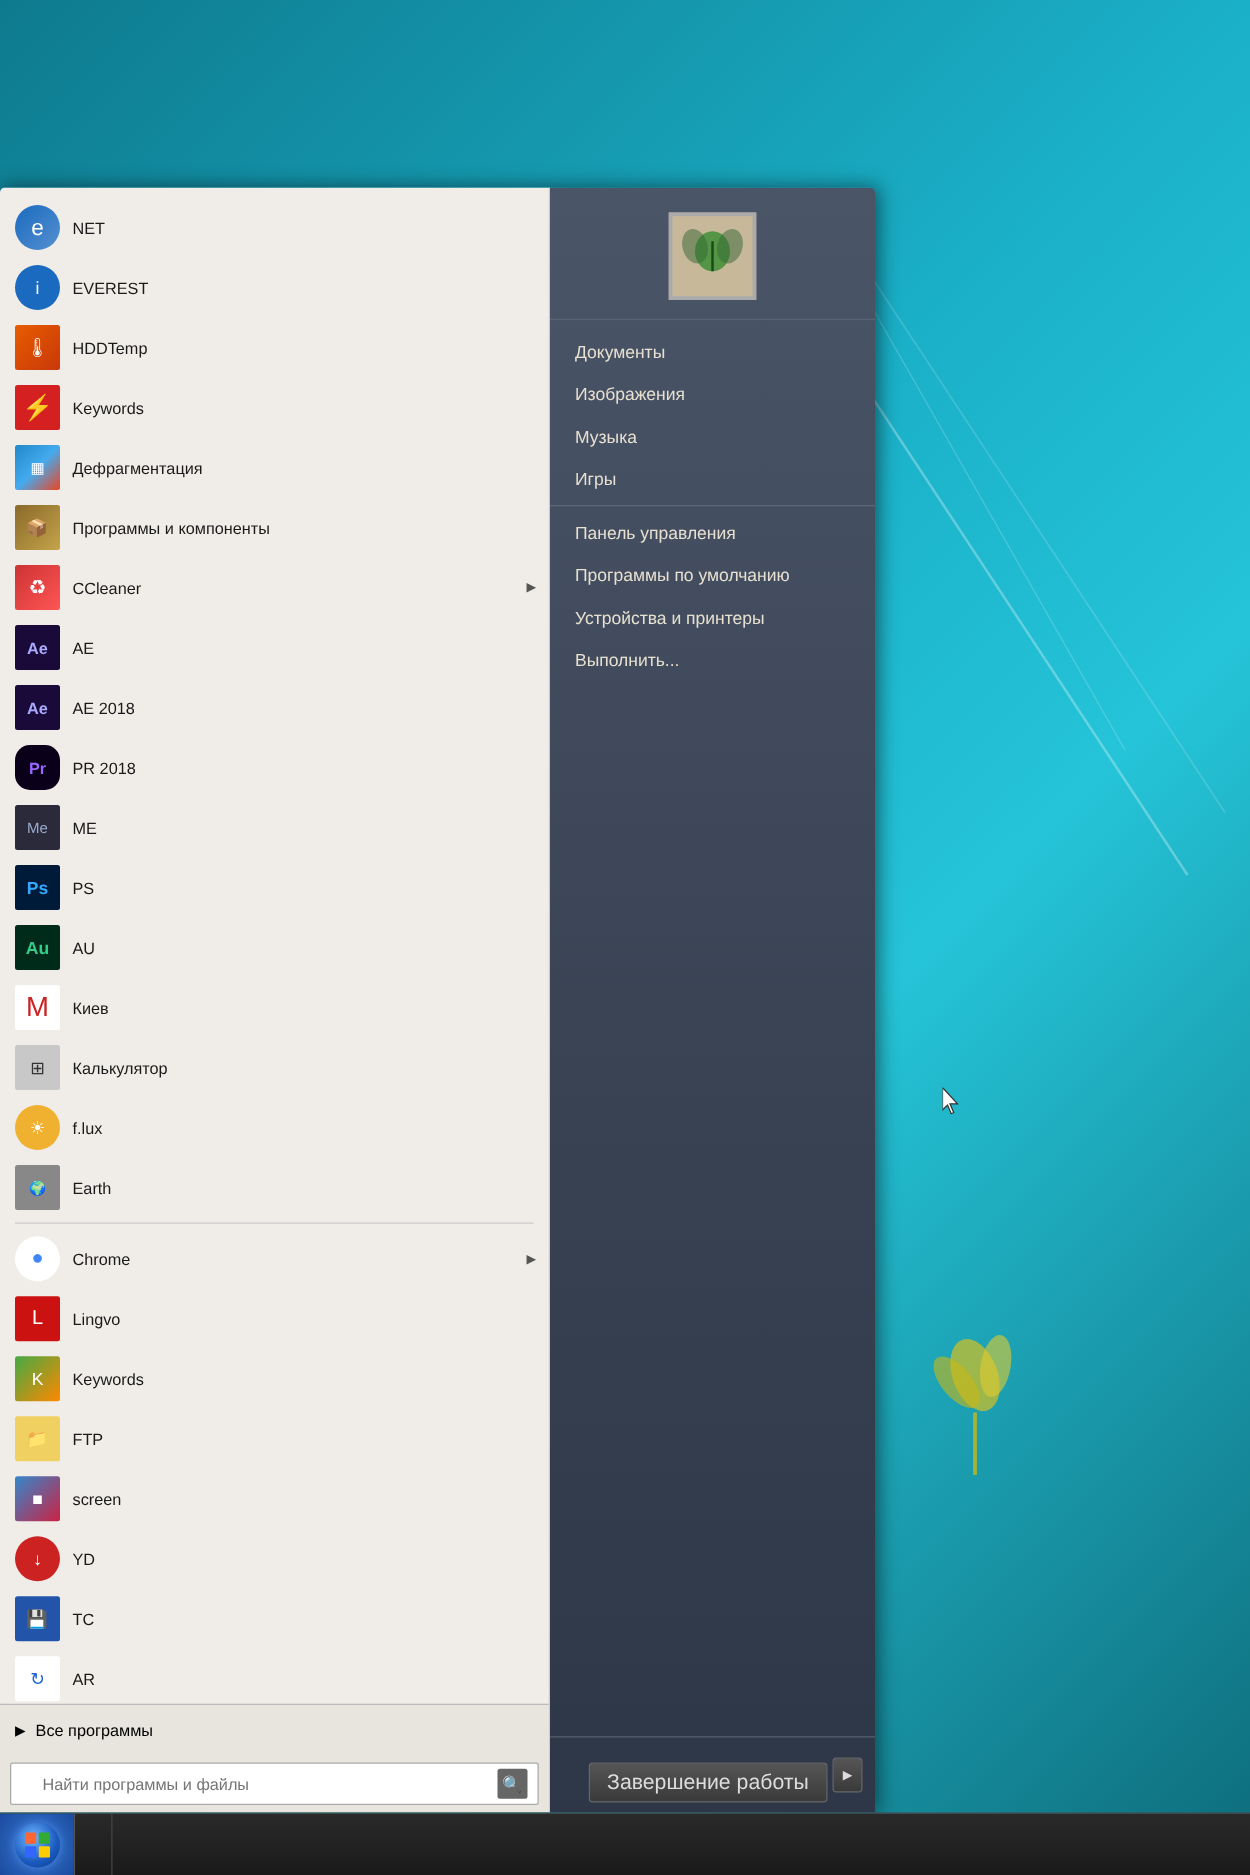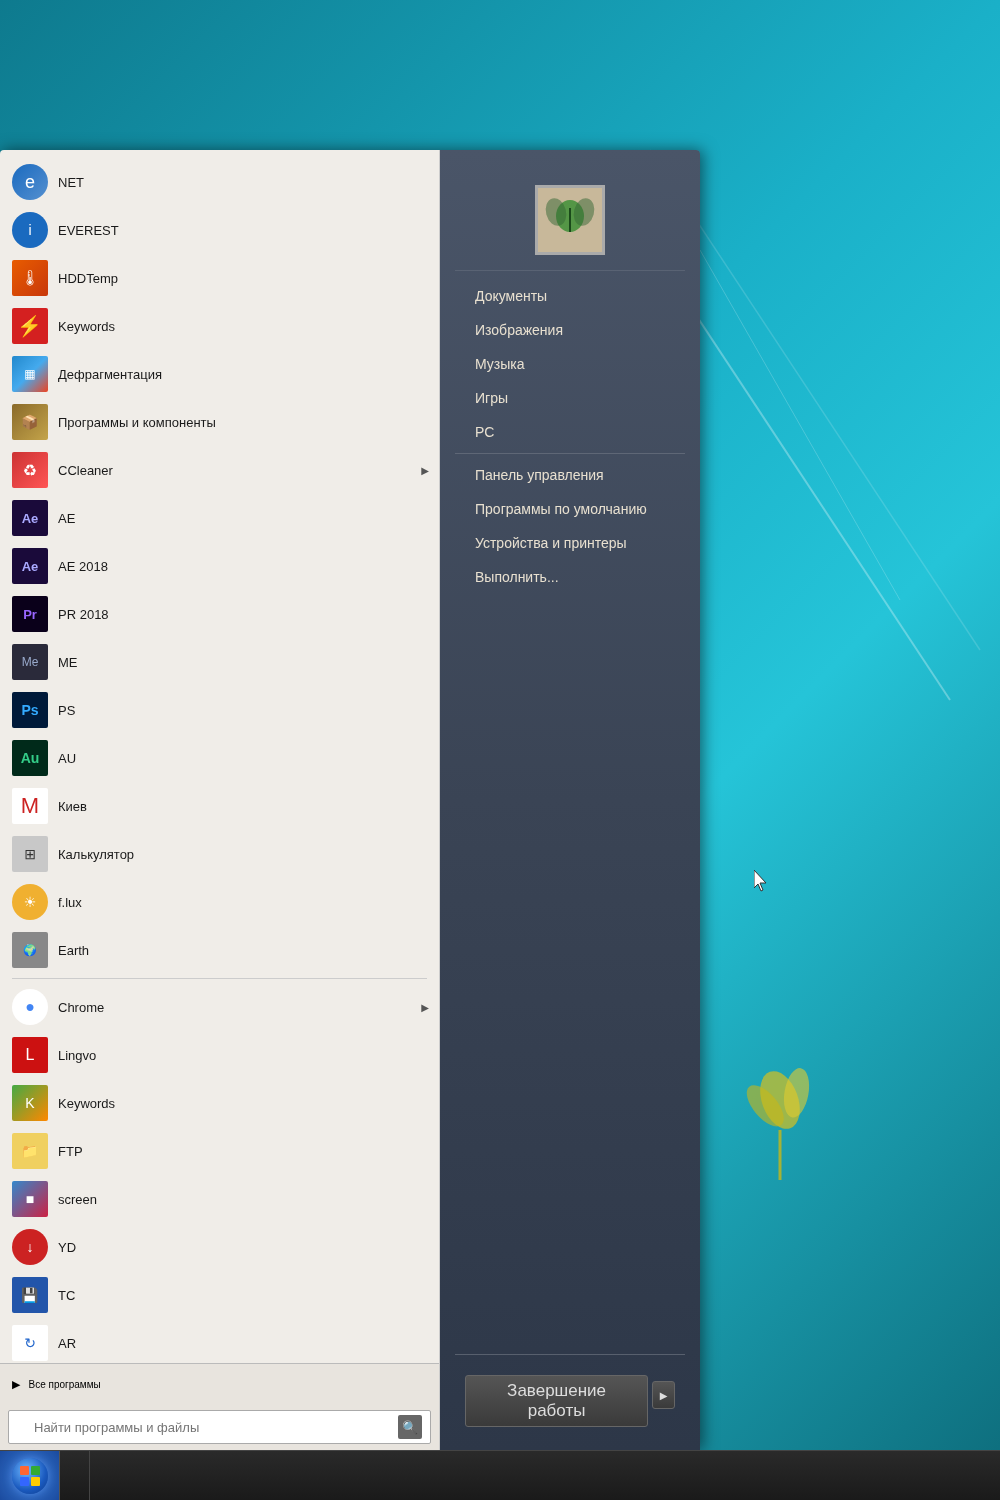--- a/index.html
+++ b/index.html
@@ -174,21 +174,21 @@
       color: white;
       font-size: 13px;
     }
 
     
     .right-panel {
       flex: 1;
       background: linear-gradient(to bottom, #4a5568, #3a4455, #2d3748);
       display: flex;
       flex-direction: column;
-      padding: 15px;
+      padding: 0;
       justify-content: flex-end;
     }
 
     .user-avatar-area {
       display: flex;
       justify-content: center;
       padding: 20px 0 15px;
       border-bottom: 1px solid rgba(255,255,255,0.1);
     }
 
@@ -260,21 +260,21 @@
     
     .icon-ie { background: linear-gradient(135deg, #1a6abf, #5590d0); color: white; font-size: 18px; border-radius: 50%; }
     .icon-everest { background: #1a6abf; color: white; font-size: 14px; border-radius: 50%; }
     .icon-hddtemp { background: linear-gradient(135deg, #e85c00, #c8380a); color: white; font-size: 15px; border-radius: 2px; }
     .icon-hwmonitor { background: #d42020; color: white; font-size: 20px; font-weight: bold; border-radius: 2px; }
     .icon-defrag { background: linear-gradient(135deg, #2288cc, #44aaee, #ee4422); color: white; font-size: 12px; border-radius: 2px; }
     .icon-programs { background: linear-gradient(135deg, #8a6a2a, #c4a44a); color: white; font-size: 14px; border-radius: 2px; }
     .icon-ccleaner { background: linear-gradient(135deg, #cc3333, #ff5555); color: white; font-size: 16px; border-radius: 2px; }
     .icon-ae { background: #1a0a3a; color: #aaaaff; font-size: 13px; font-weight: bold; border-radius: 2px; }
     .icon-ae2018 { background: #1a0a3a; color: #aaaaff; font-size: 13px; font-weight: bold; border-radius: 2px; }
-    .icon-pr2018 { background: #0a001a; color: #9966ff; font-size: 13px; font-weight: bold; border-radius: 2px; }
+    .icon-pr2018 { background: #0a001a; color: #9966ff; font-size: 13px; font-weight: bold; border-radius: 12px; }
     .icon-me { background: #2a2a3a; color: #99aacc; font-size: 12px; border-radius: 2px; }
     .icon-ps { background: #001a3a; color: #33aaff; font-size: 14px; font-weight: bold; border-radius: 2px; }
     .icon-au { background: #002a1a; color: #33cc88; font-size: 14px; font-weight: bold; border-radius: 2px; }
     .icon-mail { background: white; color: #cc2222; font-size: 22px; border-radius: 2px; }
     .icon-calc { background: #c8c8c8; color: #333; font-size: 14px; border-radius: 2px; }
     .icon-flux { background: #f0b030; color: white; font-size: 14px; border-radius: 50%; }
     .icon-earth { background: #888; color: white; font-size: 11px; border-radius: 2px; }
     .icon-chrome { background: white; color: #4285f4; font-size: 16px; border-radius: 50%; }
     .icon-lingvo { background: #cc1111; color: white; font-size: 16px; border-radius: 2px; }
     .icon-keywords { background: linear-gradient(135deg, #44aa44, #ff8800); color: white; font-size: 14px; border-radius: 2px; }
@@ -426,21 +426,21 @@
           <span class="program-label">TC</span>
         </div>
         <div class="program-item">
           <div class="program-icon icon-ar">↻</div>
           <span class="program-label">AR</span>
         </div>
       </div>
     <div class="left-bottom">
       <div class="all-programs-item">
         <span style="margin-right:8px; font-size:11px;">▶</span>
-        <span style="font-size:10px;">Все программы</span>
+        <span style="font-size:13px;">Все программы</span>
       </div>
       <div class="search-bar">
         <input type="text" class="search-input" placeholder="Найти программы и файлы" style="">
         <div class="search-icon-btn">
           <span>🔍</span>
         </div>
       </div>
     </div>
   </div>
 
@@ -457,21 +457,20 @@
         </svg>
       </div>
     </div>
 
     <div class="right-menu-items">
 
     <div class="right-item">Документы</div>
         <div class="right-item">Изображения</div>
         <div class="right-item">Музыка</div>
         <div class="right-item">Игры</div>
-        <div class="right-item">PC</div>
         <div class="right-separator"></div>
         <div class="right-item">Панель управления</div>
         <div class="right-item">Программы по умолчанию</div>
         <div class="right-item">Устройства и принтеры</div>
         <div class="right-item">Выполнить...</div>
       </div>
 
     <div class="right-bottom">
       <button class="shutdown-btn">Завершение работы</button>
       <div class="shutdown-arrow">

